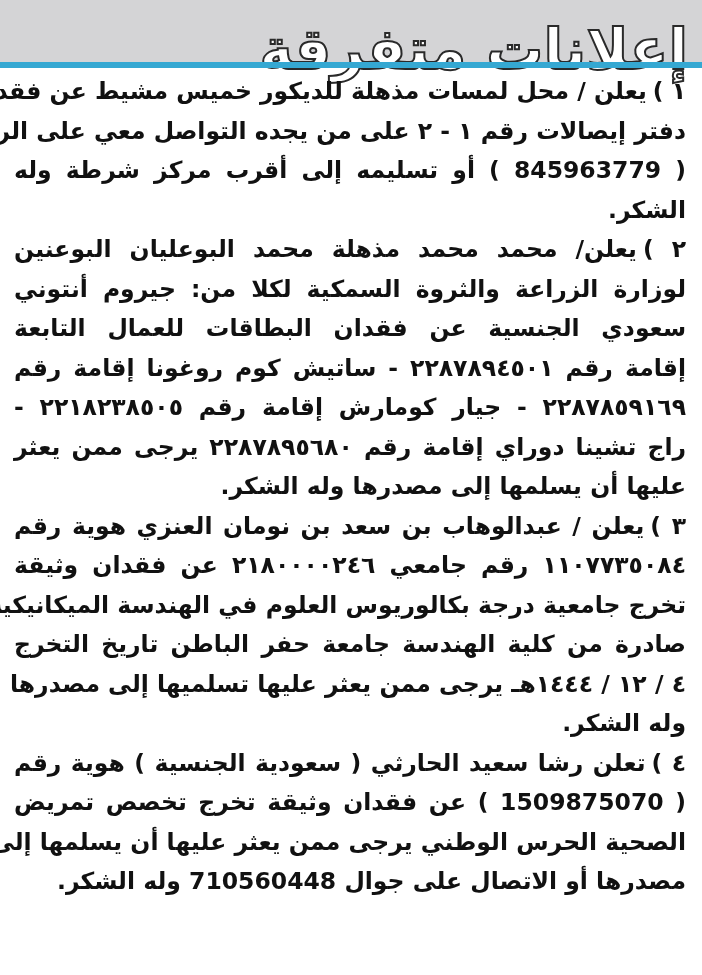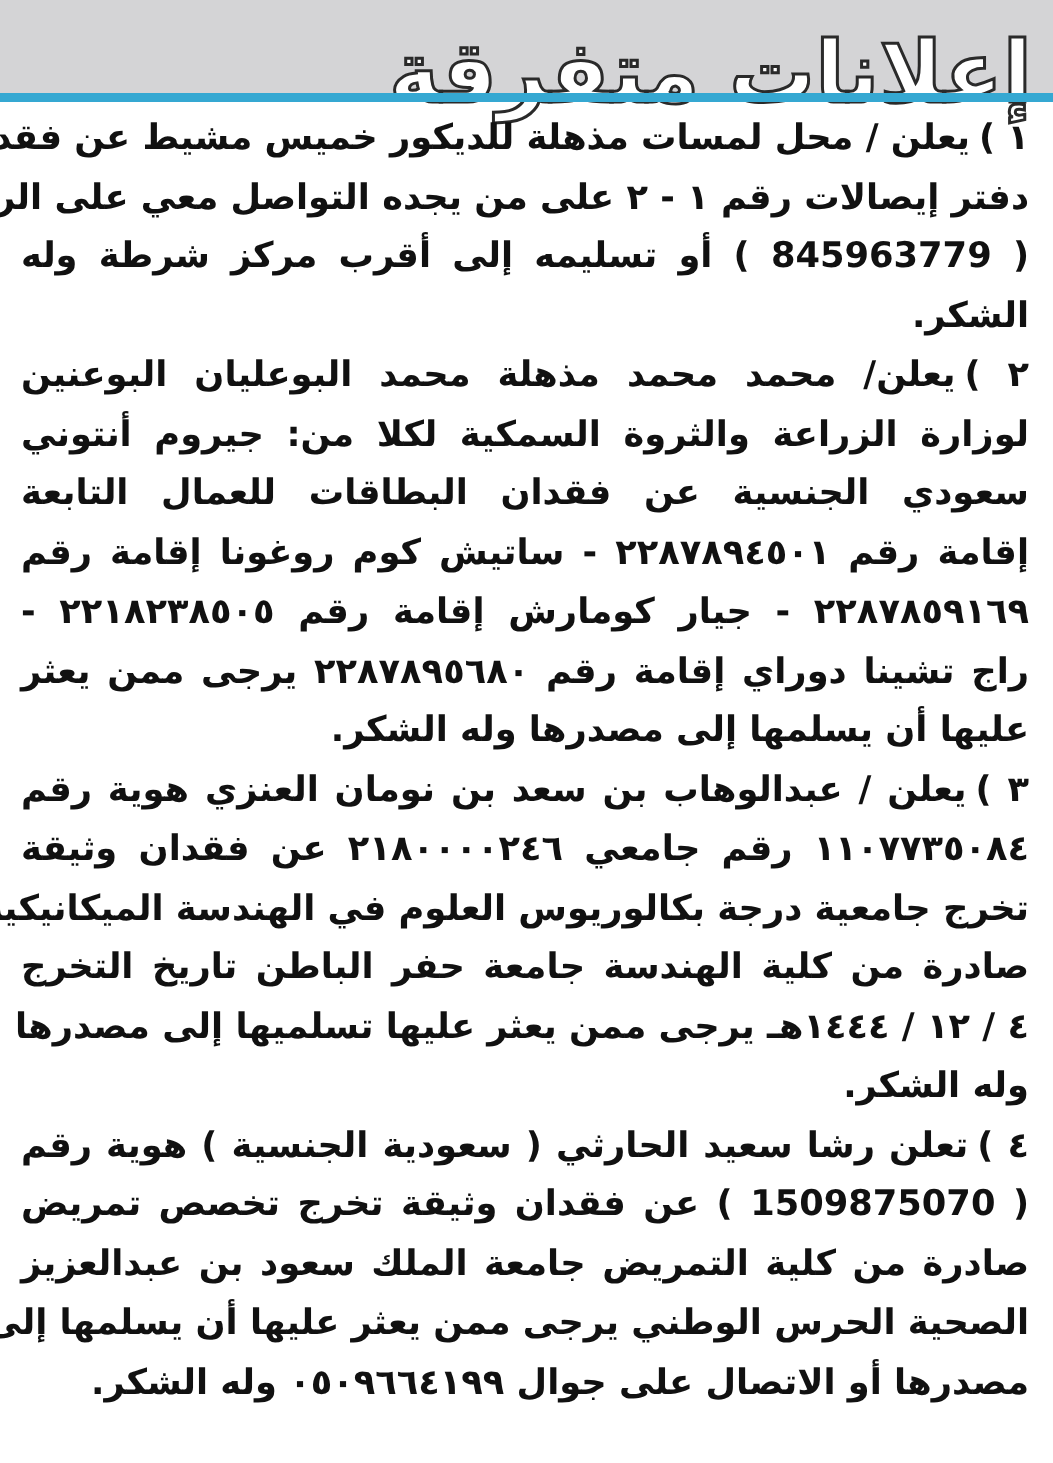--- a/index.html
+++ b/index.html
@@ -58,17 +58,16 @@
     <span class="ad-line"><span class="num">٣ )</span><span>يعلن / عبدالوهاب بن سعد بن نومان العنزي هوية رقم</span></span>
     <span class="ad-line">١١٠٧٧٣٥٠٨٤ رقم جامعي ٢١٨٠٠٠٠٢٤٦ عن فقدان وثيقة</span>
     <span class="ad-line">تخرج جامعية درجة بكالوريوس العلوم في الهندسة الميكانيكية</span>
     <span class="ad-line">صادرة من كلية الهندسة جامعة حفر الباطن تاريخ التخرج</span>
     <span class="ad-line">٤ / ١٢ / ١٤٤٤هـ يرجى ممن يعثر عليها تسلميها إلى مصدرها</span>
     <span class="ad-line last">وله الشكر.</span>
   </div>
   <div class="ad">
     <span class="ad-line"><span class="num">٤ )</span><span>تعلن رشا سعيد الحارثي ( سعودية الجنسية ) هوية رقم</span></span>
     <span class="ad-line">( 1509875070 ) عن فقدان وثيقة تخرج تخصص تمريض</span>
-    <span class="ad-line">صادرة من كلية التمريض جامعة الملك سعود بن عبدالعزيز</span>
     <span class="ad-line">الصحية الحرس الوطني يرجى ممن يعثر عليها أن يسلمها إلى</span>
-    <span class="ad-line last">مصدرها أو الاتصال على جوال ٠٥٠٩٦٦٤١٩٩ وله الشكر.</span>
+    <span class="ad-line last">مصدرها أو الاتصال على جوال 710560448 وله الشكر.</span>
   </div>
 </div>
 
 </body></html>

